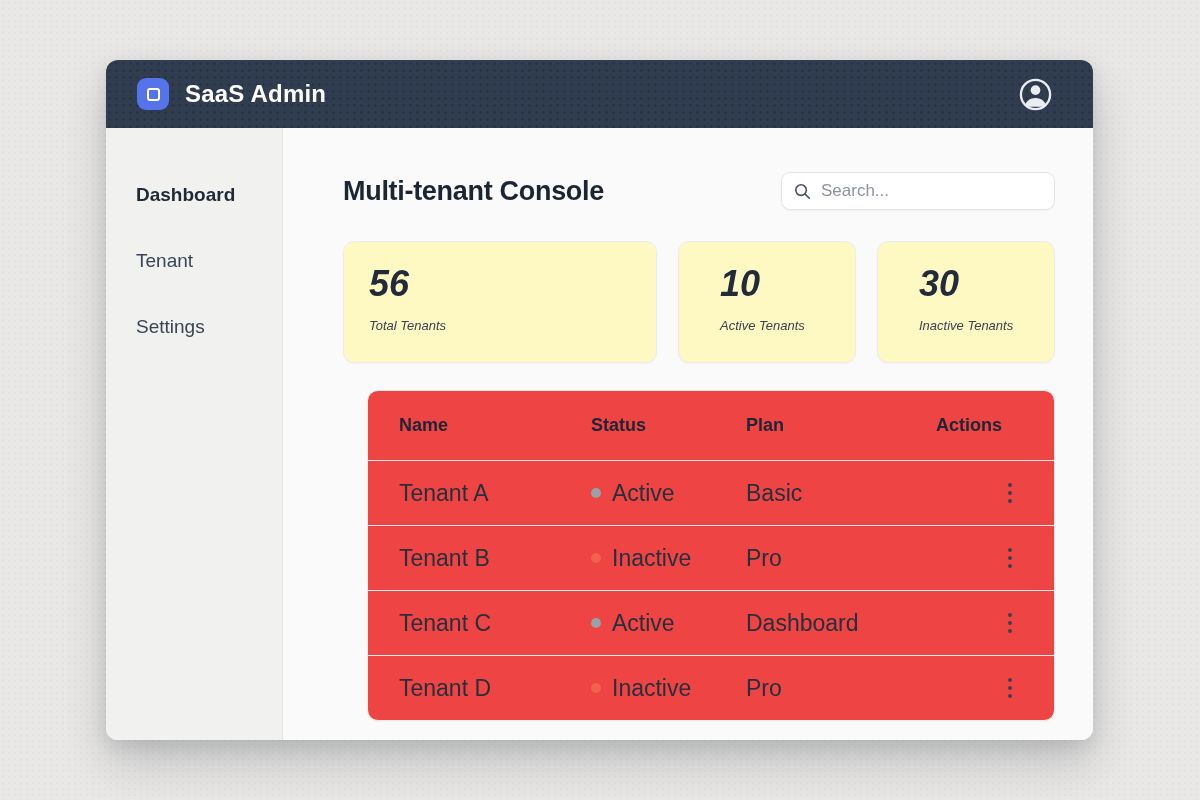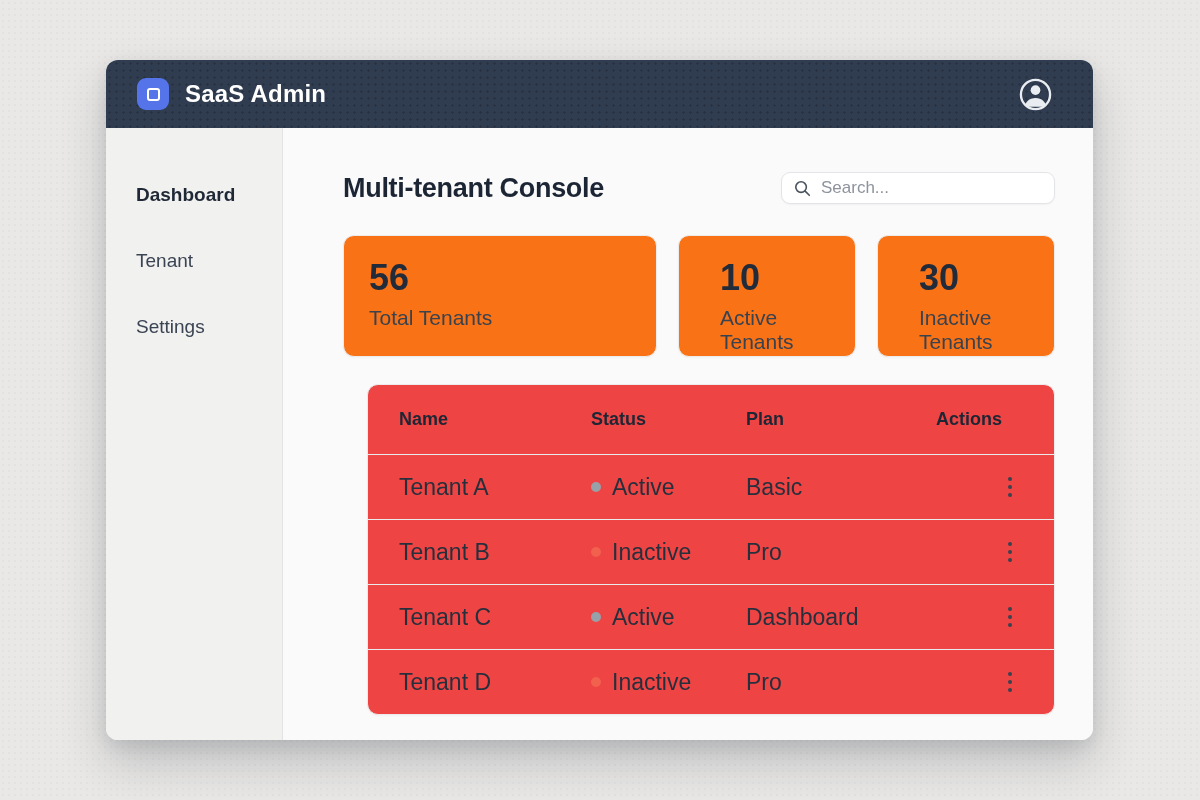--- a/index.html
+++ b/index.html
@@ -99,21 +99,21 @@
     justify-content: space-between;
   }
   .page-title {
     font-size: 27px;
     font-weight: 700;
     color: #1c2534;
     letter-spacing: -0.3px;
   }
   .search-box {
     width: 274px;
-    height: 32px;
+    height: 38px;
     background: #ffffff;
     border: 1px solid #e2e4e7;
     border-radius: 9px;
     display: flex;
     align-items: center;
     padding: 0 12px;
     box-shadow: 0 1px 2px rgba(30,35,50,0.04);
   }
   .search-box svg { flex: 0 0 17px; }
   .search-input {
@@ -127,39 +127,40 @@
   }
   .search-input::placeholder { color: #8d939d; opacity: 1; }
 
   
   .stats-row {
     display: flex;
     gap: 21px;
     margin-top: 31px;
   }
   .stat-card {
-    background: #f97316;
+    background: #fef9c3;
     border: 1px solid #ececec;
     border-radius: 11px;
     height: 122px;
     padding: 22px 0 0 25px;
     box-shadow: 0 1px 2px rgba(30,35,50,0.03);
+    font-style: italic;
   }
   .stat-card.wide { flex: 1; }
   .stat-card.narrow { flex: 0 0 178px; padding-left: 41px; }
   .stat-value {
     font-size: 36px;
     font-weight: 700;
     color: #222b3a;
     line-height: 1.1;
   }
   .stat-label {
-    font-size: 21px;
+    font-size: 13px;
     color: #39424f;
-    margin-top: 8px;
+    margin-top: 14px;
   }
 
   
   .table-card {
     margin-top: 27px;
     background: #ef4444;
     border: 1px solid #ececec;
     border-radius: 11px;
     overflow: hidden;
     box-shadow: 0 1px 2px rgba(30,35,50,0.03);

